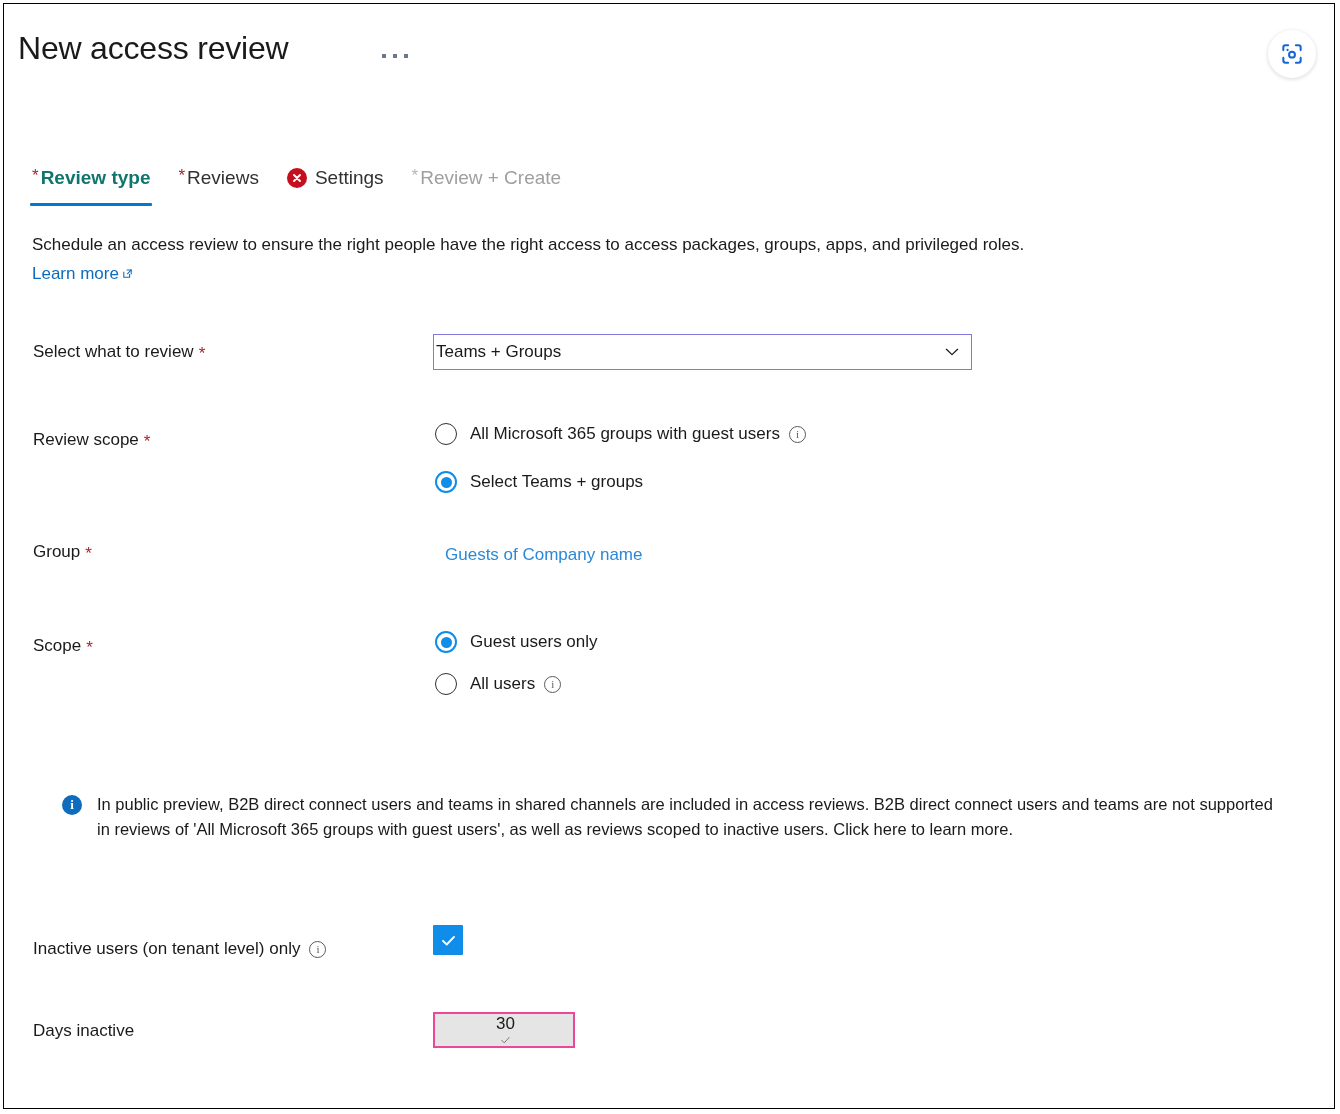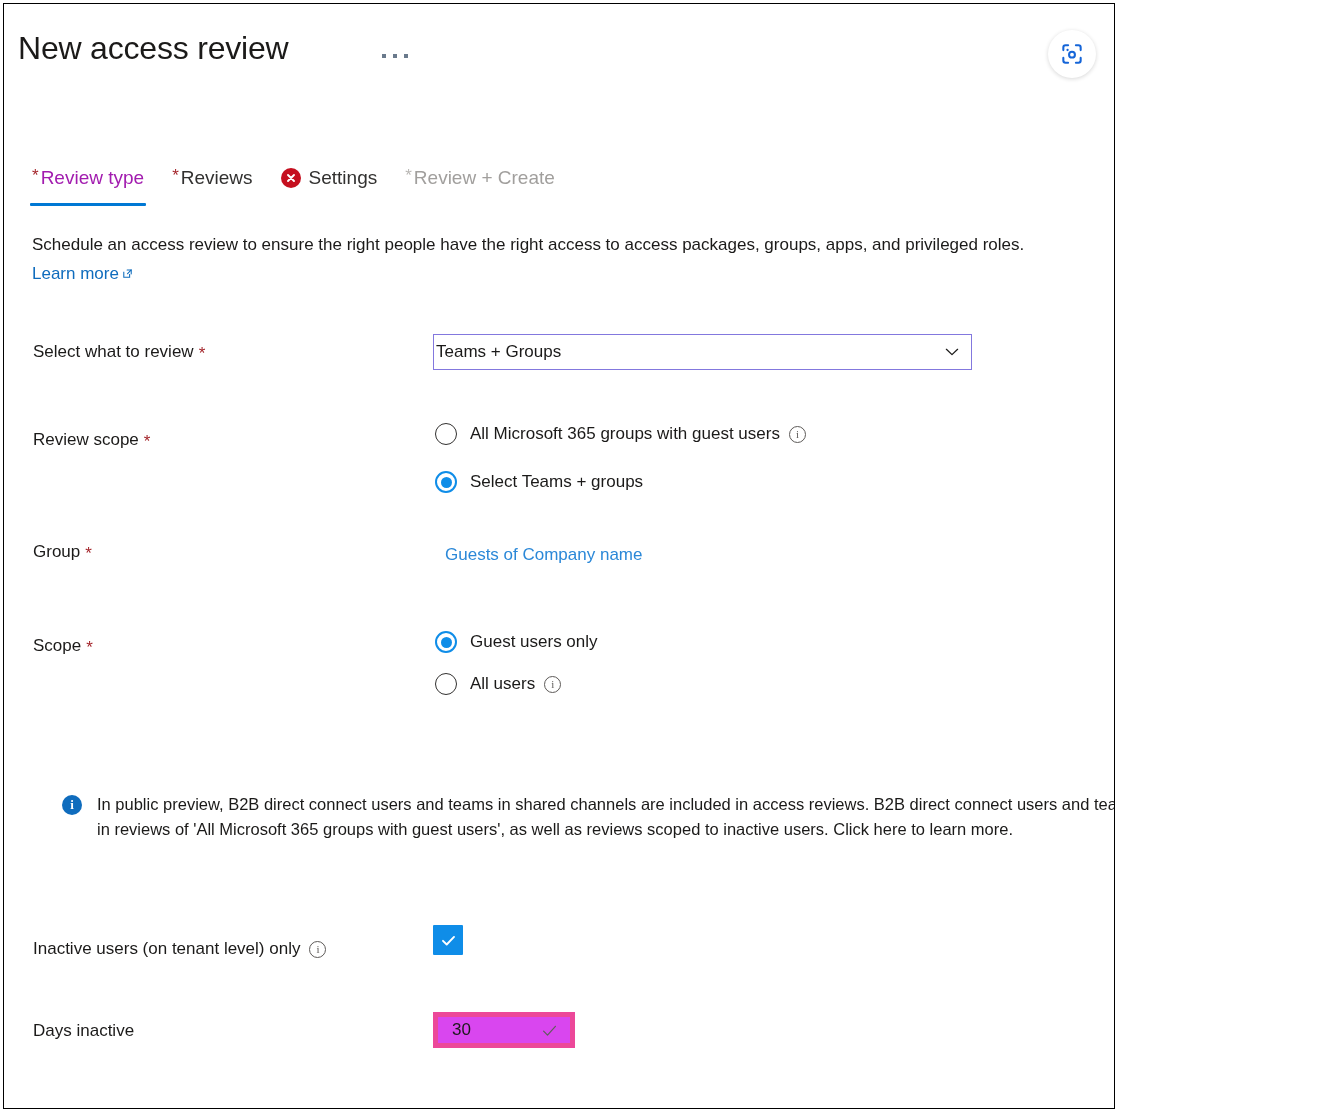--- a/index.html
+++ b/index.html
@@ -11,21 +11,21 @@
     width: 1340px;
     height: 1114px;
     font-family: "Liberation Sans", sans-serif;
     color: #1b1a19;
     -webkit-font-smoothing: antialiased;
   }
   .frame {
     position: absolute;
     left: 3px;
     top: 3px;
-    width: 1112px;
+    width: 1332px;
     height: 1106px;
     border: 1px solid #000000;
     box-sizing: border-box;
     background: #ffffff;
     overflow: hidden;
   }
 
   
   .header {
     position: absolute;
@@ -99,22 +99,22 @@
   }
   .tab .star {
     color: #a4262c;
     font-size: 17px;
     margin-right: 2px;
     line-height: 1;
     position: relative;
     top: -3px;
   }
   .tab.active .label {
-    color: #a21caf;
-    font-weight: 400;
+    color: #0f766e;
+    font-weight: 700;
   }
   .tab.normal .label { color: #323130; }
   .tab.dim .star { color: #b9b7b4; }
   .tab.dim .label { color: #a19f9d; }
   .tab .underline {
     position: absolute;
     left: 0;
     bottom: 0;
     height: 3px;
     width: 100%;
@@ -302,29 +302,30 @@
     border-radius: 1px;
   }
 
   
   .numfield {
     position: absolute;
     left: 429px;
     top: 1008px;
     width: 142px;
     height: 36px;
-    border: 5px solid #ec4899;
-    box-sizing: border-box;
-    background: #d946ef;
+    border: 2px solid #ec4899;
+    box-sizing: border-box;
+    background: #e5e5e5;
     display: flex;
     align-items: center;
     padding: 0 11px 0 14px;
     font-size: 17px;
     color: #1b1a19;
     cursor: text;
+    flex-direction: column;
   }
   .numfield .nf-value { flex: 1; }
 </style>
 </head>
 <body>
 
 <div class="frame">
 
   <div class="header">
     <div class="page-title">New access review</div>

